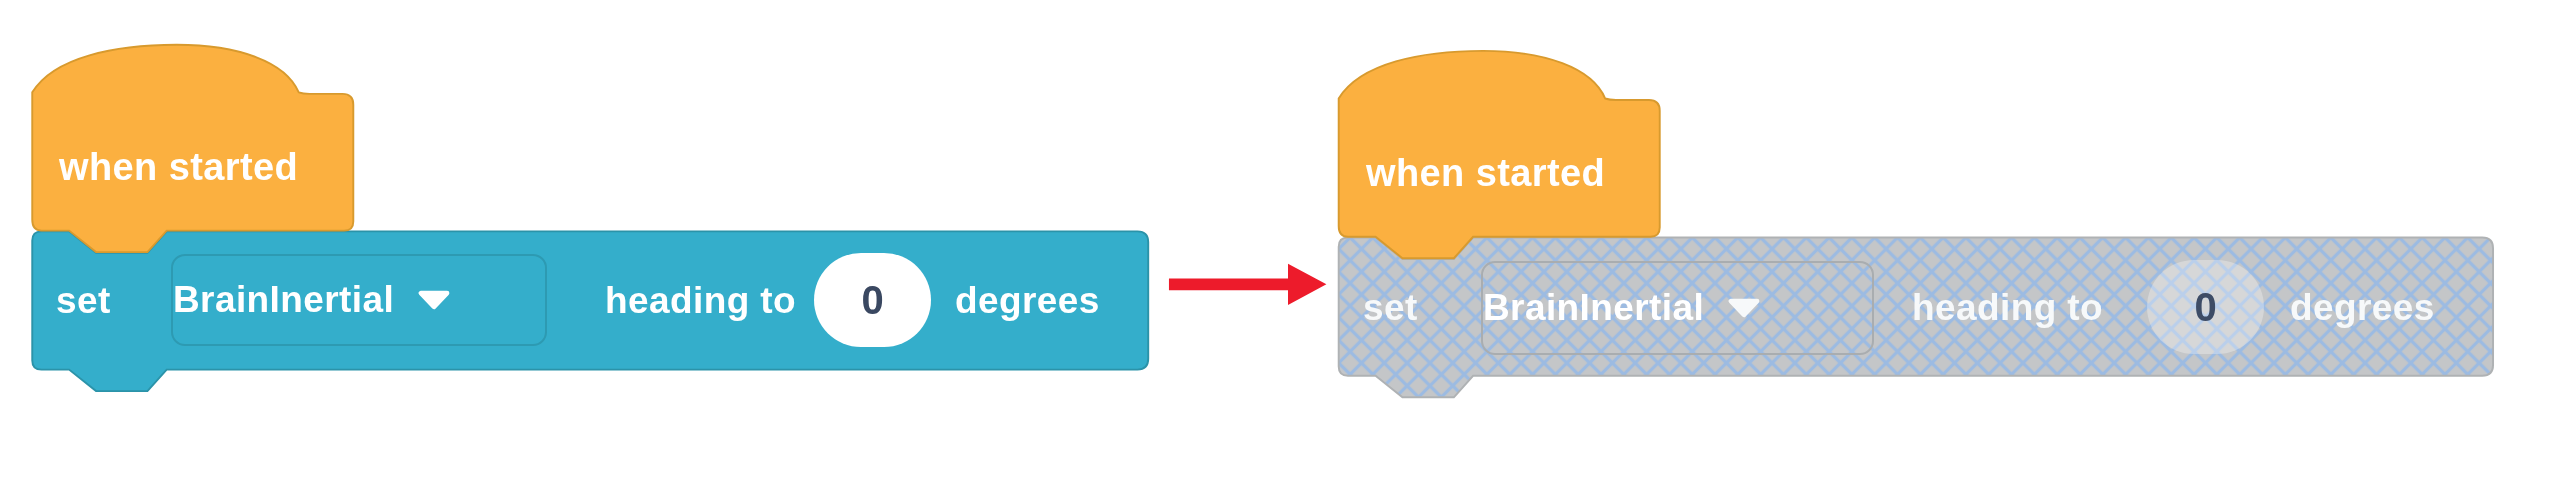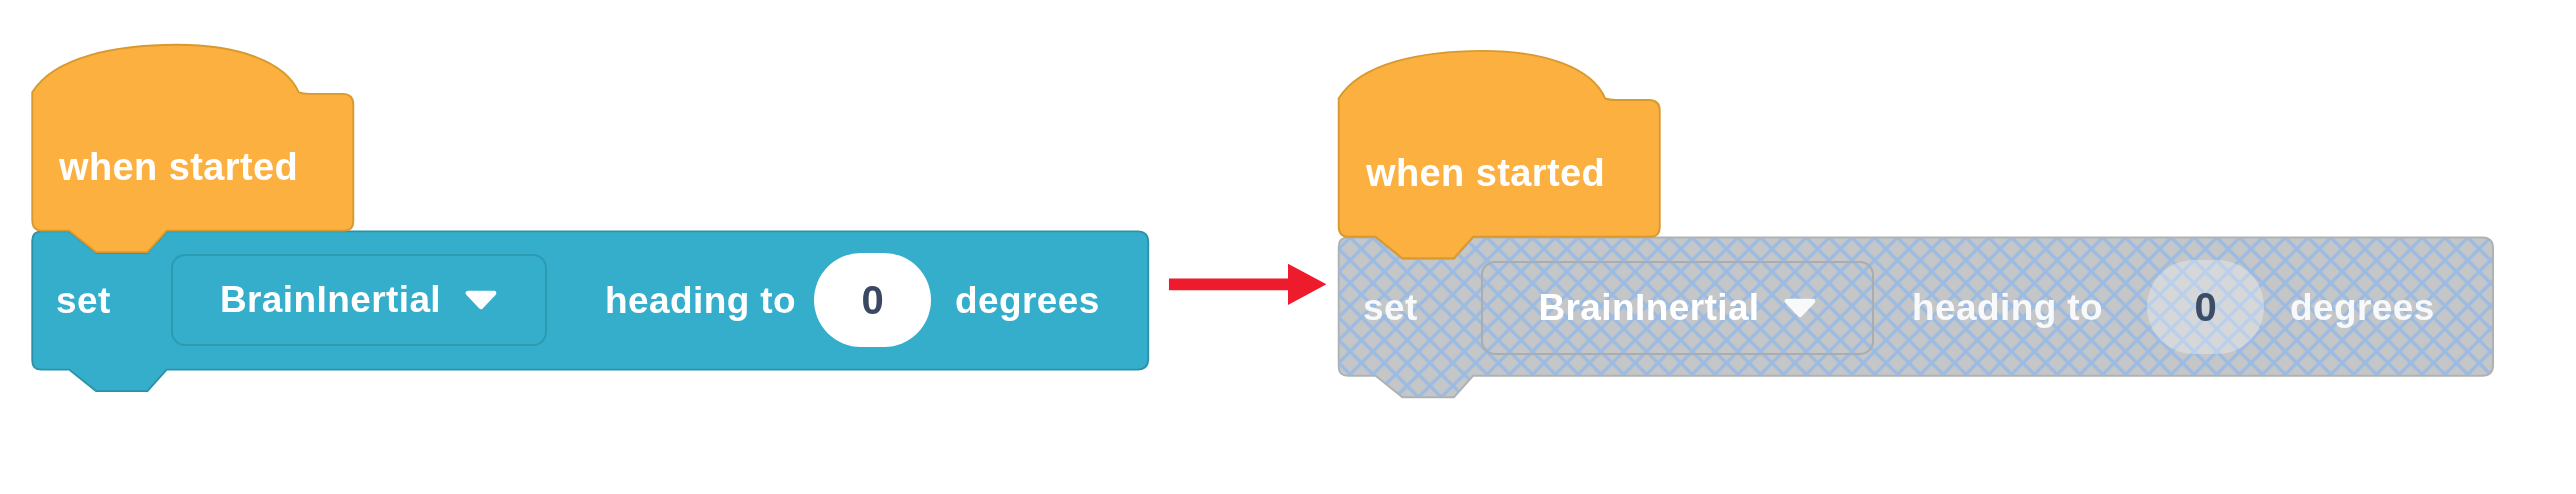--- a/index.html
+++ b/index.html
@@ -22,21 +22,21 @@
     white-space: nowrap;
     user-select: none;
   }
   .hat-lbl { font-size: 38px; }
   .dropdown {
     position: absolute;
     box-sizing: border-box;
     border-radius: 14px;
     display: flex;
     align-items: center;
-    justify-content: center;
+    justify-content: flex-start;
     gap: 23px;
   }
   .dropdown.enabled  { border: 2.3px solid #2D9AB2; }
   .dropdown.disabled { border: 2.3px solid #A9ADB0; }
   .dropdown .dd-label {
     font-weight: 700;
     font-size: 37px;
     letter-spacing: 0.4px;
     color: #ffffff;
     white-space: nowrap;

